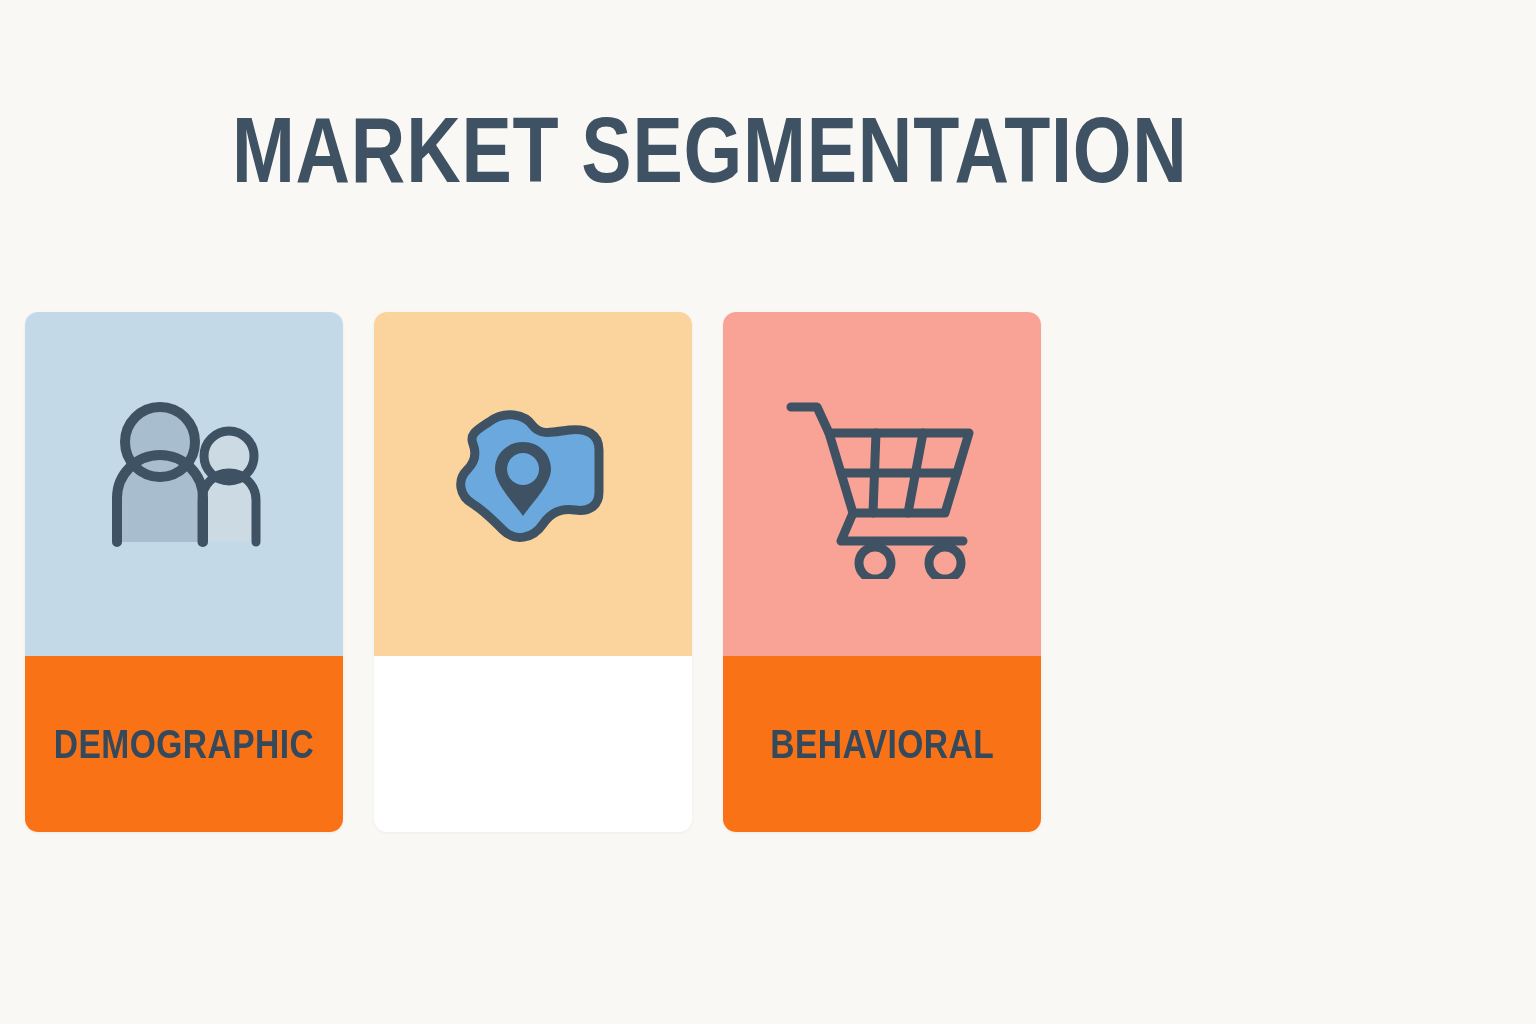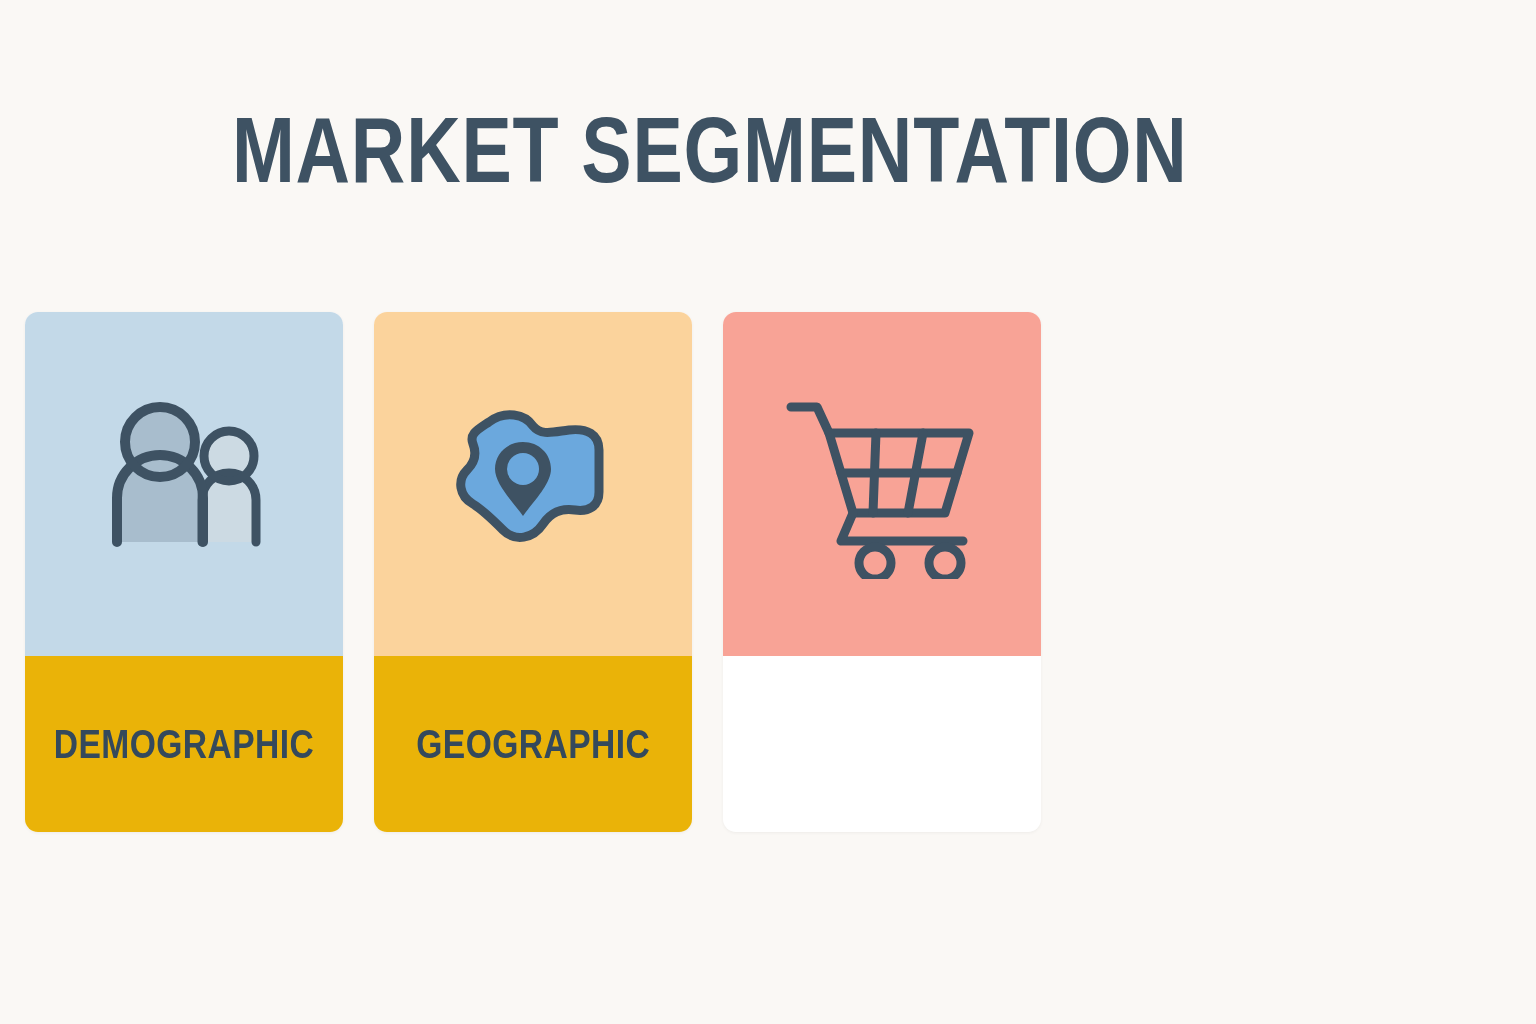--- a/index.html
+++ b/index.html
@@ -62,21 +62,21 @@
     display: flex;
     align-items: center;
     justify-content: center;
     position: relative;
   }
   .card-label-area {
     flex: 1 1 auto;
     display: flex;
     align-items: center;
     justify-content: center;
-    background: #eab308;
+    background: #f97316;
   }
   .card-label {
     font-family: "Liberation Sans", sans-serif;
     font-weight: 700;
     font-size: 40px;
     line-height: 1;
     letter-spacing: 0.5px;
     color: #34495c;
     transform: scaleX(0.84);
     transform-origin: center center;
@@ -144,23 +144,20 @@
 
           <path d="M90 58
                    C 106 58, 118 70, 118 85
                    C 118 100, 100 118, 90 132
                    C 80 118, 62 100, 62 85
                    C 62 70, 74 58, 90 58 Z" fill="#3e5263"></path>
           <circle cx="90" cy="85" r="16" fill="#6ba8dd"></circle>
         </svg>
       </span>
     </div>
-    <div class="card-label-area">
-      <div class="card-label">GEOGRAPHIC</div>
-    </div>
   </div>
 
 
   <div class="card">
     <div class="card-icon-area tint-behavioral">
       <span>
         <svg class="icon-svg" width="210" height="190" viewBox="0 0 210 190" aria-hidden="true">
           <g fill="none" stroke="#3e5263" stroke-width="9" stroke-linecap="round" stroke-linejoin="round">
 
             <path d="M14 18 L40 18 L52 44"></path>
@@ -173,15 +170,18 @@
             <path d="M146 44 L131 124"></path>
 
             <path d="M76 124 L64 152 L186 152"></path>
 
             <circle cx="98" cy="174" r="16"></circle>
             <circle cx="168" cy="174" r="16"></circle>
           </g>
         </svg>
       </span>
     </div>
+    <div class="card-label-area">
+      <div class="card-label">BEHAVIORAL</div>
+    </div>
   </div>
 
 </div>
 
 </body></html>

